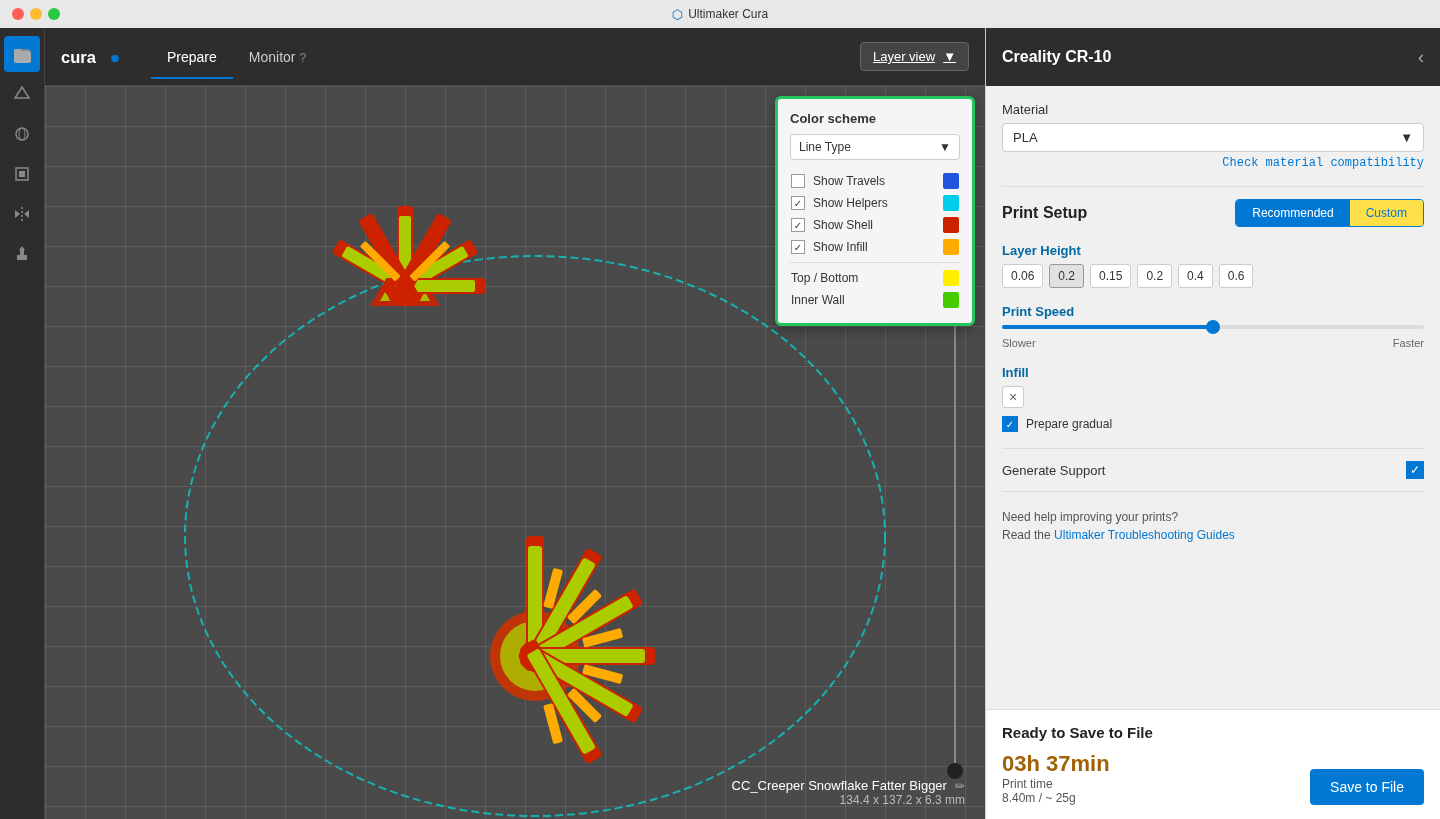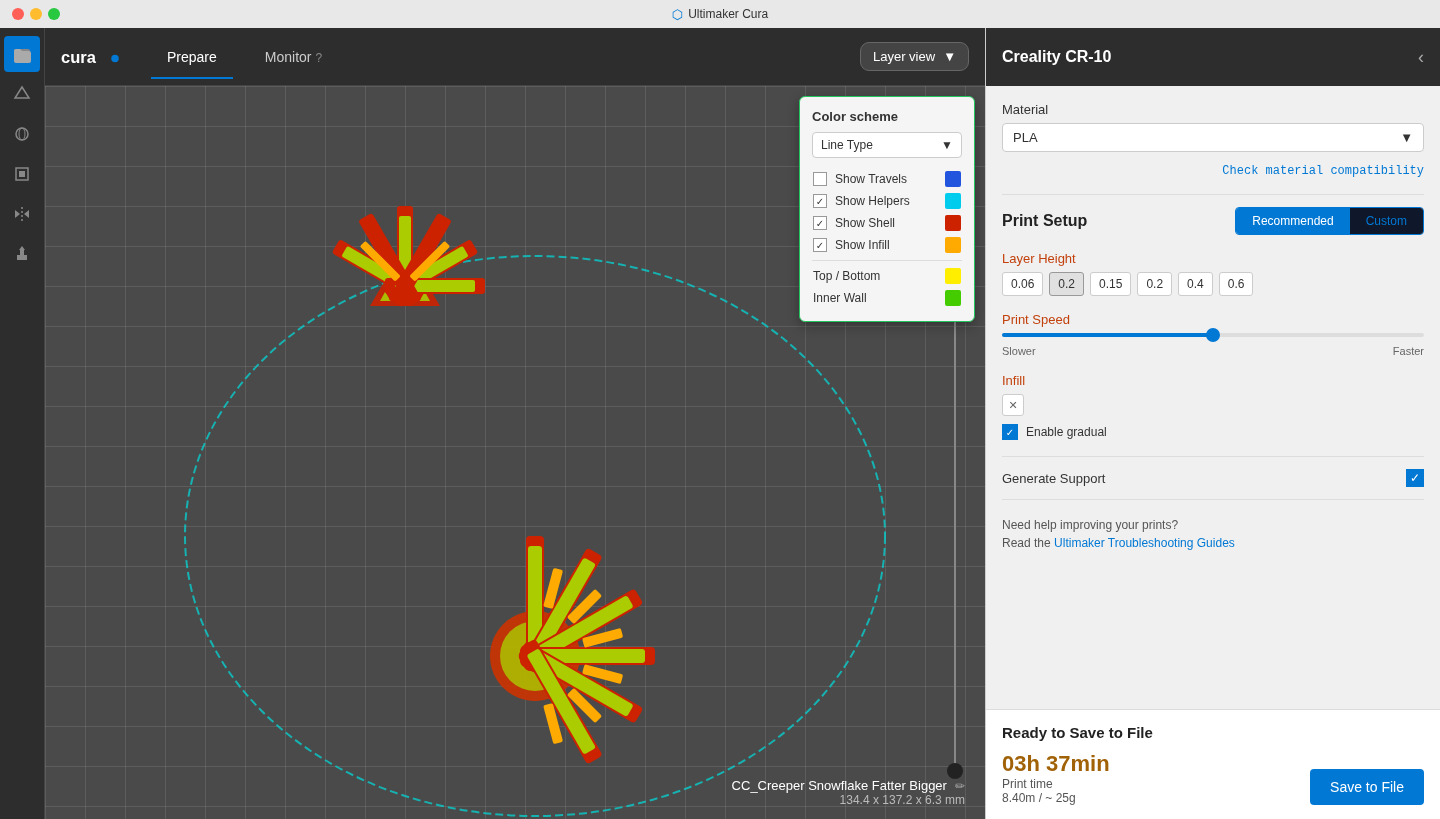--- a/index.html
+++ b/index.html
@@ -74,21 +74,21 @@
       display: flex;
       align-items: center;
       padding: 0 16px;
       border-bottom: 1px solid #444;
       gap: 20px;
       position: absolute;
       top: 0; left: 0; right: 0;
       z-index: 10;
     }
     .logo { color: white; font-size: 20px; font-weight: bold; display: flex; align-items: center; gap: 6px; }
-    .nav-tabs { display: flex; gap: 16px; margin-left: 10px; align-items: center; }
+    .nav-tabs { display: flex; gap: 0; margin-left: 10px; align-items: center; }
     .nav-tab {
       padding: 6px 16px;
       color: #ccc;
       font-size: 14px;
       cursor: pointer;
       position: relative;
     }
     .nav-tab.active { color: white; }
     .nav-tab.active::after {
       content: '';
@@ -97,26 +97,27 @@
       height: 2px;
       background: #0078d4;
     }
     .nav-tab-help { font-size: 12px; color: #888; }
     .layer-view-dropdown {
       margin-left: auto;
       padding: 6px 12px;
       background: #444;
       color: white;
       border: 1px solid #666;
-      border-radius: 9px;
+      border-radius: 4px;
       font-size: 13px;
       cursor: pointer;
       display: flex;
       align-items: center;
       gap: 8px;
+      text-decoration: underline;
     }
 
     
     .grid-bg {
       position: absolute;
       top: 58px; left: 0; right: 0; bottom: 0;
       background-color: #4a4a4a;
       background-image: 
         linear-gradient(rgba(200,200,200,0.15) 1px, transparent 1px),
         linear-gradient(90deg, rgba(200,200,200,0.15) 1px, transparent 1px);
@@ -131,24 +132,24 @@
       width: 100%;
       height: calc(100% - 58px);
     }
 
     
     .color-scheme-panel {
       position: absolute;
       top: 68px;
       right: 10px;
       background: #f5f5f5;
-      border: 1px solid #22c55e;
+      border: 3px solid #22c55e;
       border-radius: 6px;
       padding: 12px;
-      width: 176px;
+      width: 200px;
       z-index: 20;
       box-shadow: 0 4px 12px rgba(0,0,0,0.3);
     }
     .cs-title { font-size: 13px; font-weight: 600; color: #333; margin-bottom: 8px; }
     .cs-dropdown {
       display: flex;
       align-items: center;
       justify-content: space-between;
       background: white;
       border: 1px solid #ccc;
@@ -254,21 +255,21 @@
     .panel-expand { color: #aaa; font-size: 18px; cursor: pointer; }
 
     .panel-content {
       flex: 1;
       overflow-y: auto;
       padding: 16px;
     }
 
     
     .section-label { font-size: 13px; color: #333; font-weight: 500; margin-bottom: 6px; }
-    .material-row { display: flex; align-items: center; gap: 12px; margin-bottom: 12px; }
+    .material-row { display: flex; align-items: center; gap: 12px; margin-bottom: 4px; }
     .material-dropdown {
       flex: 1;
       padding: 6px 10px;
       background: white;
       border: 1px solid #ccc;
       border-radius: 4px;
       font-size: 13px;
       color: #333;
       display: flex;
       align-items: center;
@@ -291,28 +292,28 @@
       justify-content: space-between;
       margin-bottom: 16px;
     }
     .print-setup-title { font-size: 16px; font-weight: 600; color: #222; }
     .tab-group { display: flex; border: 1px solid #0078d4; border-radius: 4px; overflow: hidden; }
     .tab-btn {
       padding: 6px 16px;
       font-size: 12px;
       cursor: pointer;
       border: none;
-      background: #0f172a;
+      background: #fde047;
       color: #0078d4;
     }
     .tab-btn.active { background: #0078d4; color: white; }
 
     
     .setting-row { margin-bottom: 16px; }
-    .setting-label { font-size: 13px; color: #c2410c; font-weight: 400; margin-bottom: 6px; }
+    .setting-label { font-size: 13px; color: #0369a1; font-weight: 700; margin-bottom: 6px; }
     .layer-height-options {
       display: flex;
       gap: 6px;
       align-items: center;
     }
     .lh-option {
       padding: 4px 8px;
       border: 1px solid #ccc;
       border-radius: 3px;
       font-size: 12px;
@@ -683,21 +684,21 @@
         </div>
       </div>
 
       <div class="setting-row">
         <div class="setting-label">Infill</div>
         <div style="display:flex;align-items:center;gap:8px;">
           <div class="close-icon-btn">✕</div>
         </div>
         <div class="enable-gradual-row">
           <div class="eg-checkbox">✓</div>
-          <span class="eg-label">Enable gradual</span>
+          <span class="eg-label">Prepare gradual</span>
         </div>
       </div>
 
       <hr class="section-div">
 
       <div class="support-row">
         <span class="support-label">Generate Support</span>
         <div class="support-checkbox">✓</div>
       </div>
 

